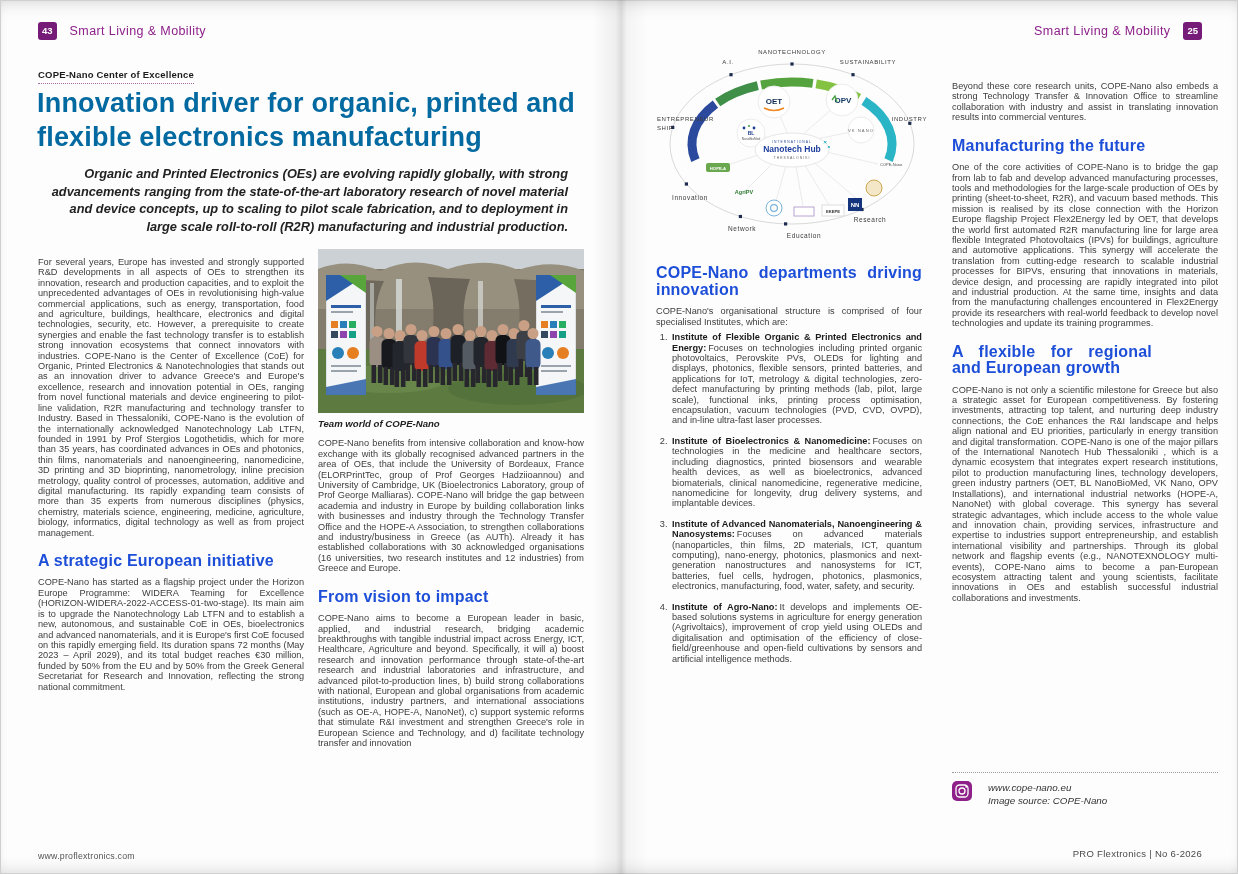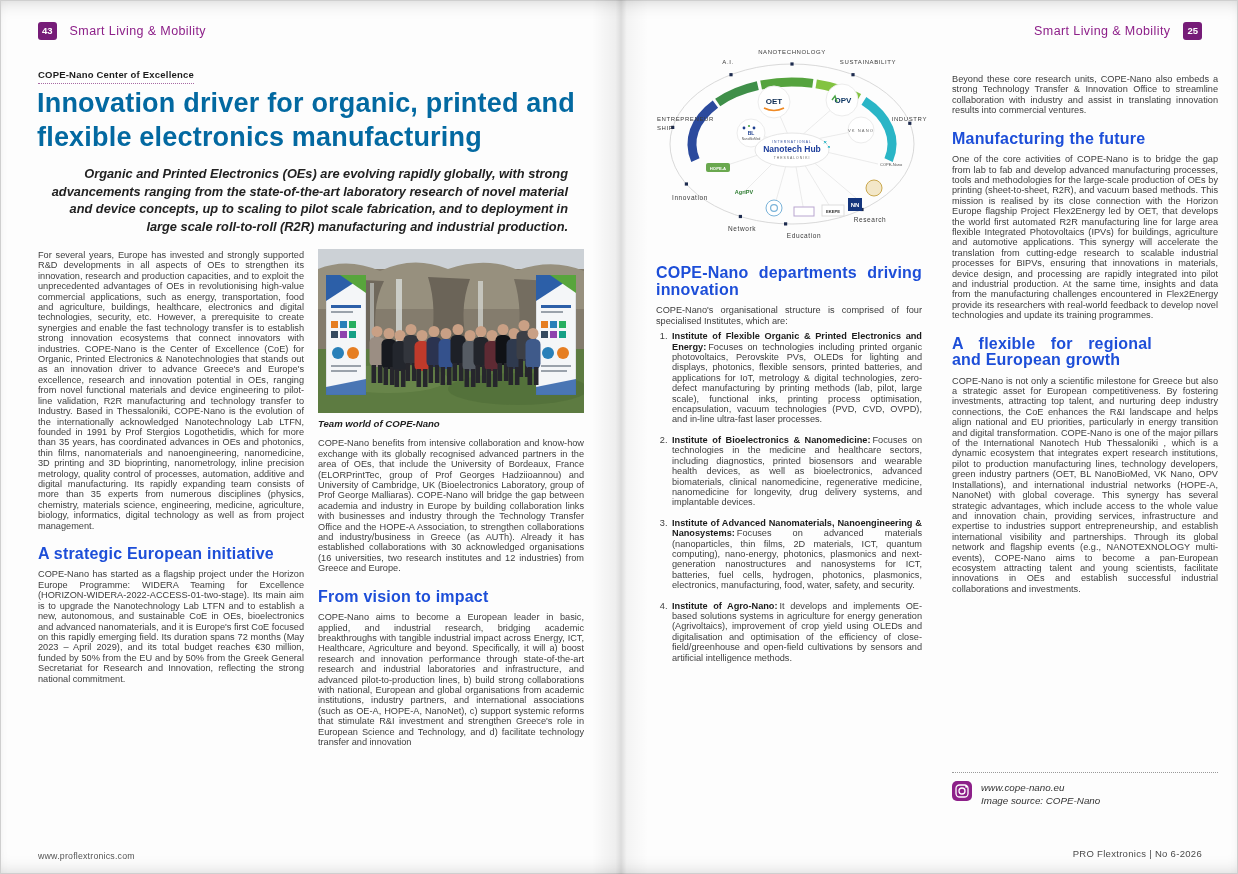--- a/index.html
+++ b/index.html
@@ -17,35 +17,35 @@
   .psec{color:#8d2089;font-size:12.5px;letter-spacing:.4px;font-weight:500;}
 
   .eyebrow{position:absolute;left:38px;top:69px;font-size:9.5px;font-weight:bold;color:#1c1c1c;
            letter-spacing:.2px;padding-bottom:3px;border-bottom:1.6px dotted #a86aa3;}
   .headline{position:absolute;left:37px;top:87px;width:560px;margin:0;font-size:27px;line-height:33.5px;
             font-weight:700;color:#0369a1;letter-spacing:.2px;}
   .standfirst{position:absolute;left:38px;top:165px;width:530px;margin:0;font-size:12.8px;line-height:17.6px;
               font-style:italic;font-weight:bold;color:#222;text-align:right;}
 
   .col{position:absolute;width:266px;font-size:9.2px;line-height:10.4px;color:#3d3d3d;text-align:justify;}
-  .col p{margin:1px 0 9px;}
+  .col p{margin:8px 0 9px;}
   h2.sec{font-size:16px;line-height:16.5px;color:#1d4ed8;margin:15px 0 7px;font-weight:700;letter-spacing:.2px;}
   .lp-col1{left:38px;top:249px;} .lp-col2{left:318px;top:249px;}
   .rp-col1{left:37px;top:40px;} .rp-col2{left:333px;top:73px;}
 
   figure{margin:0 0 9px;}
   figure svg{display:block;background:#cfd3d6;}
   figcaption{font-size:9.6px;font-style:italic;font-weight:bold;color:#222;margin-top:6px;text-align:left;}
 
   ol.inst{margin:5px 0 0;padding-left:14px;}
   ol.inst li{margin-bottom:10px;padding-left:2px;}
   ol.inst b{color:#1c1c1c;padding-right:2px;}
 
   .links{position:absolute;left:333px;top:772px;width:266px;border-top:1px dotted #9a9a9a;padding-top:8px;
-         display:flex;gap:9px;align-items:flex-start;}
+         display:flex;gap:16px;align-items:flex-start;}
   .linktext{font-size:9.8px;font-style:italic;color:#333;line-height:13px;}
   .foot-l{position:absolute;left:38px;bottom:13px;font-size:8.8px;color:#555;letter-spacing:.2px;}
   .foot-r{position:absolute;right:36px;bottom:15px;font-size:9.5px;color:#4a4a4a;letter-spacing:.3px;}
 
   .eco text{font-family:"Liberation Sans",sans-serif;}
 </style>
 </head>
 <body>
 
 <div class="spread">

